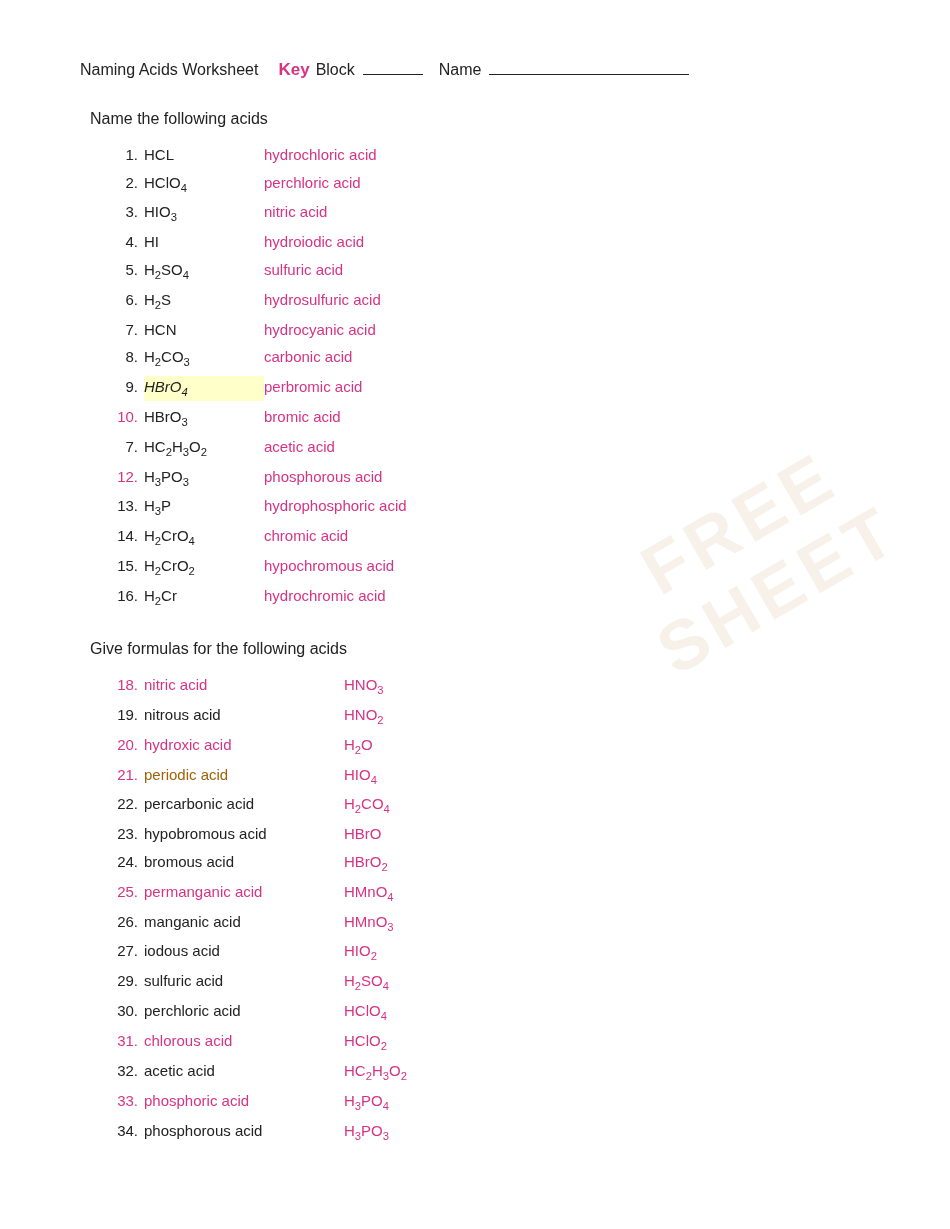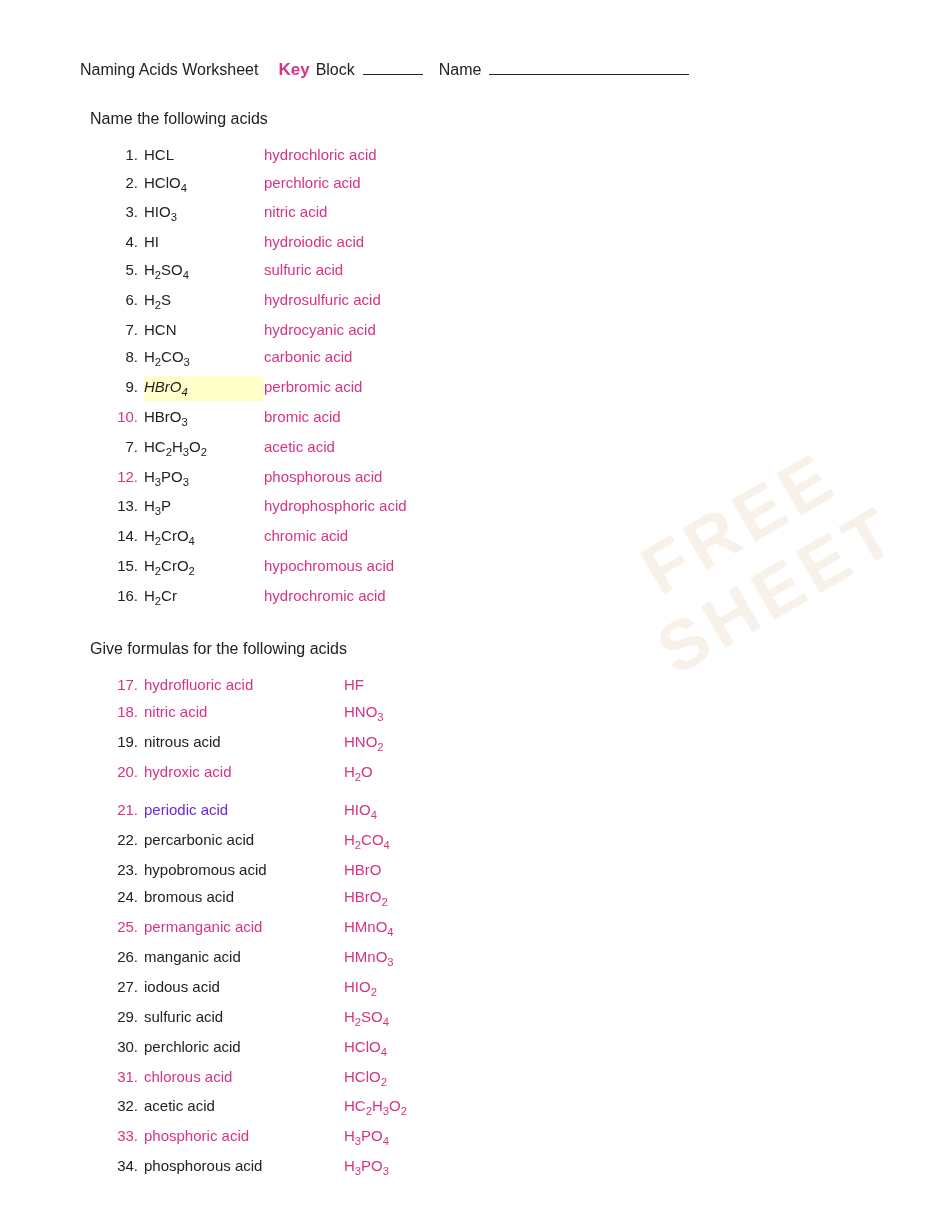--- a/index.html
+++ b/index.html
@@ -186,43 +186,38 @@
     <div class="list-item">
       <span class="item-num">16.</span>
       <span class="item-formula">H<sub>2</sub>Cr</span>
       <span class="item-answer">hydrochromic acid</span>
     </div>
   </div>
 
 <div class="section-title">Give formulas for the following acids</div>
 
 <div class="list-container" id="section2-list">
-<div class="list-item">
-      <span class="item-num pink">17.</span>
-      <span class="acid-name-col" style="color: rgb(214, 51, 132);">hydrofluoric acid</span>
-      <span style="color: rgb(214, 51, 132);">HF</span>
-    </div>
     <div class="list-item">
       <span class="item-num pink">18.</span>
       <span class="acid-name-col" style="color: rgb(214, 51, 132);">nitric acid</span>
       <span style="color: rgb(214, 51, 132);">HNO<sub>3</sub></span>
     </div>
     <div class="list-item">
       <span class="item-num">19.</span>
       <span class="acid-name-col">nitrous acid</span>
       <span style="color: rgb(214, 51, 132);">HNO<sub>2</sub></span>
     </div>
     <div class="list-item">
       <span class="item-num pink">20.</span>
       <span class="acid-name-col" style="color: rgb(214, 51, 132);">hydroxic acid</span>
       <span style="color: rgb(214, 51, 132);">H<sub>2</sub>O</span>
     </div>
     <div class="list-item">
       <span class="item-num pink">21.</span>
-      <span class="acid-name-col" style="color: #6d28d9; margin-top: 8px;">periodic acid</span>
+      <span class="acid-name-col" style="color: #a16207;">periodic acid</span>
       <span style="color: rgb(214, 51, 132);">HIO<sub>4</sub></span>
     </div>
     <div class="list-item">
       <span class="item-num">22.</span>
       <span class="acid-name-col">percarbonic acid</span>
       <span style="color: rgb(214, 51, 132); text-align: right;">H<sub>2</sub>CO<sub>4</sub></span>
     </div>
     <div class="list-item">
       <span class="item-num">23.</span>
       <span class="acid-name-col">hypobromous acid</span>

